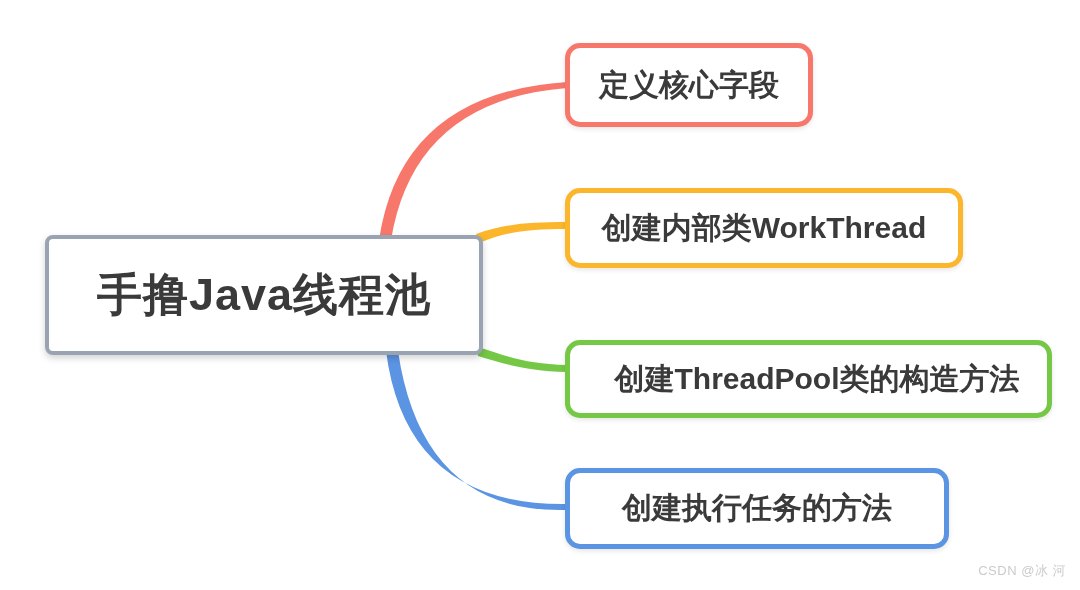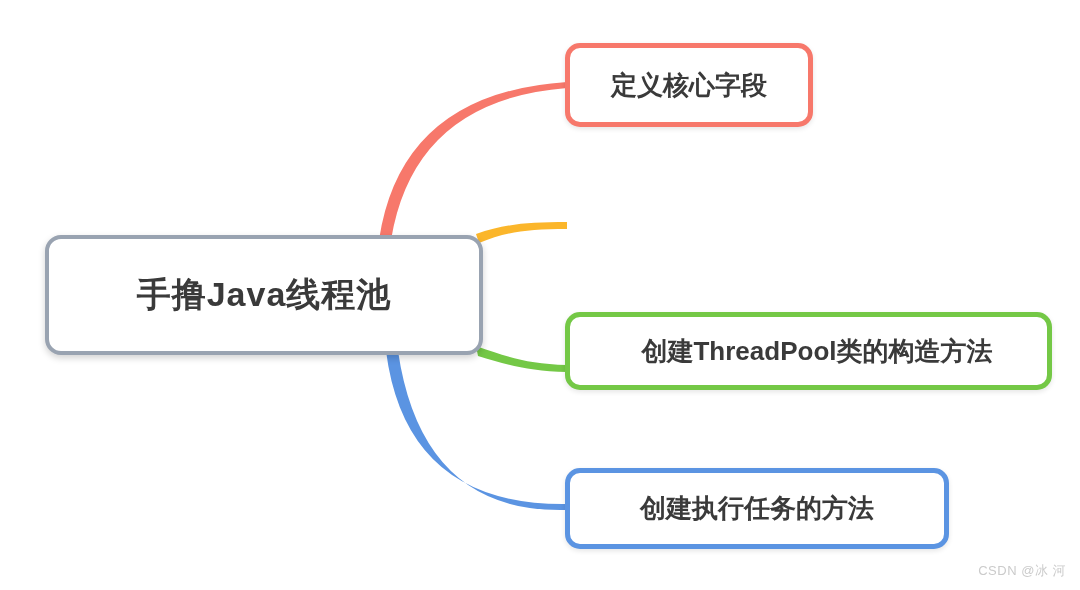--- a/index.html
+++ b/index.html
@@ -32,36 +32,36 @@
     color: #3a3a3a;
     font-weight: 700;
     text-align: center;
     white-space: nowrap;
   }
 
   .node-root {
     left: 45px; top: 235px;
     width: 438px; height: 120px;
     border-width: 4px;
-    border-radius: 16px;
-    font-size: 34px;
+    border-radius: 8px;
+    font-size: 45px;
     letter-spacing: 1px;
     box-shadow: 0 3px 7px rgba(0,0,0,0.18);
   }
 
   .node-branch {
     border-width: 5px;
     border-radius: 15px;
-    font-size: 26px;
+    font-size: 30px;
     box-shadow: 0 2px 5px rgba(0,0,0,0.10);
   }
 
   .node-b1 { left: 565px; top: 43px;  width: 248px; height: 84px; }
   .node-b2 { left: 565px; top: 188px; width: 398px; height: 80px; }
-  .node-b3 { left: 565px; top: 312px; width: 487px; height: 78px; padding-left: 17px; }
+  .node-b3 { left: 565px; top: 340px; width: 487px; height: 78px; padding-left: 17px; }
   .node-b4 { left: 565px; top: 468px; width: 384px; height: 81px; }
 
   .watermark {
     position: absolute;
     right: 14px;
     bottom: 10px;
     z-index: 2;
     font-size: 13px;
     font-weight: 400;
     letter-spacing: 0.5px;
@@ -81,20 +81,23 @@
   </svg>
 
   <div class="node node-root" style="border-color: rgb(153, 163, 177); color: rgb(58, 58, 58);">
     <span>手撸Java线程池</span>
   </div>
 
   <div class="node node-branch node-b1" style="border-color: rgb(247, 120, 107); color: rgb(58, 58, 58);">
     <span>定义核心字段</span>
   </div>
 
+  <div class="node node-branch node-b2" style="border-color: rgb(251, 182, 43); color: rgb(58, 58, 58);">
+    <span>创建内部类WorkThread</span>
+  </div>
 
   <div class="node node-branch node-b3" style="border-color: rgb(116, 200, 70); color: rgb(58, 58, 58);">
     <span>创建ThreadPool类的构造方法</span>
   </div>
 
   <div class="node node-branch node-b4" style="border-color: rgb(91, 148, 226); color: rgb(58, 58, 58);">
     <span>创建执行任务的方法</span>
   </div>
 
   <div class="watermark" style="color: rgb(203, 203, 203);">CSDN @冰 河</div>

